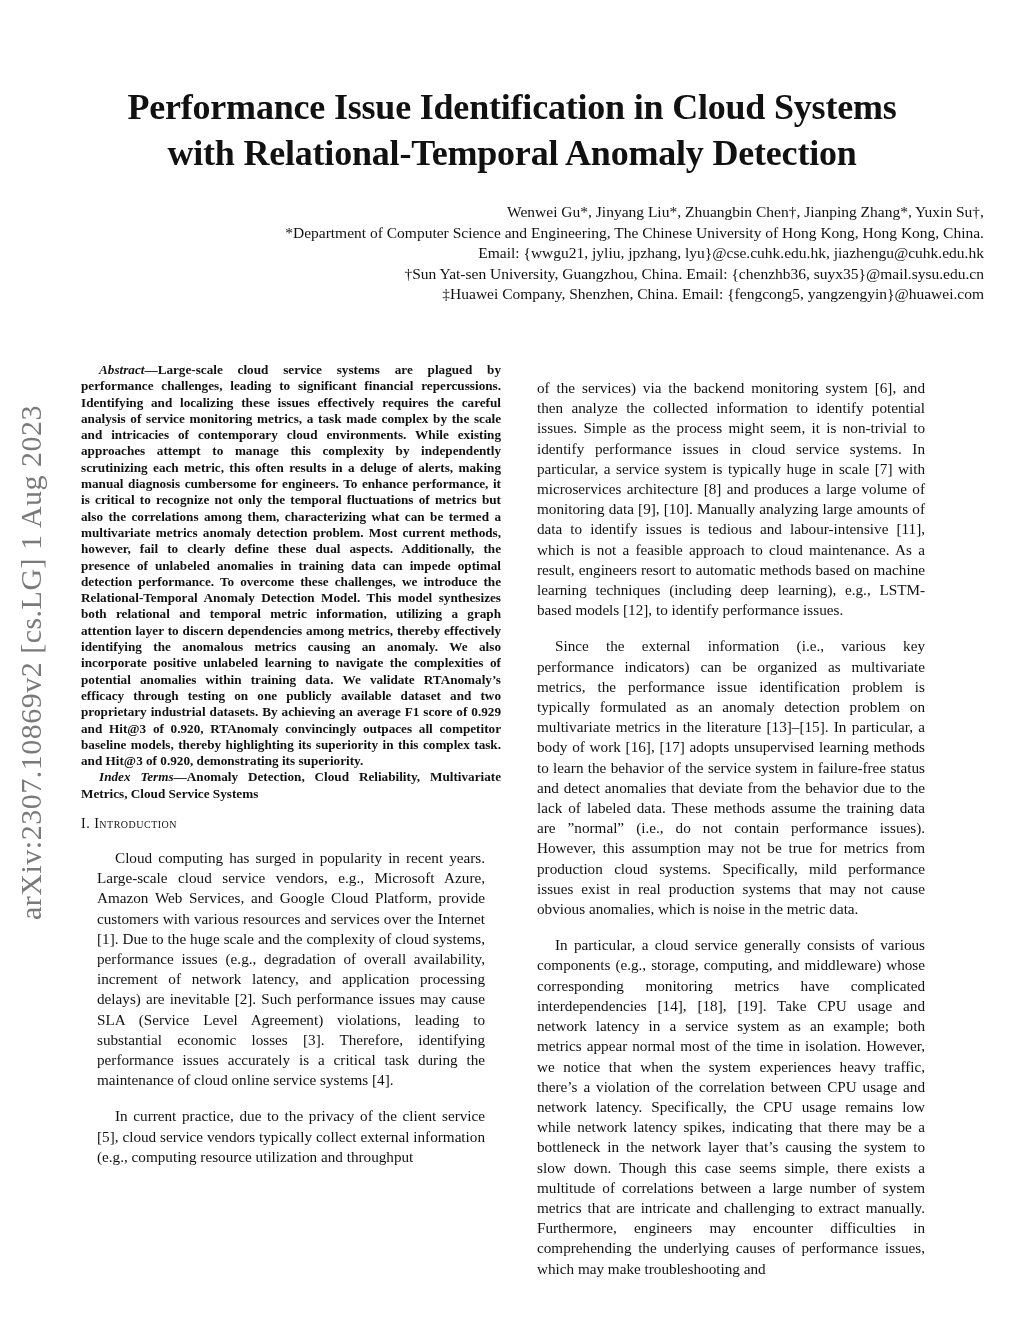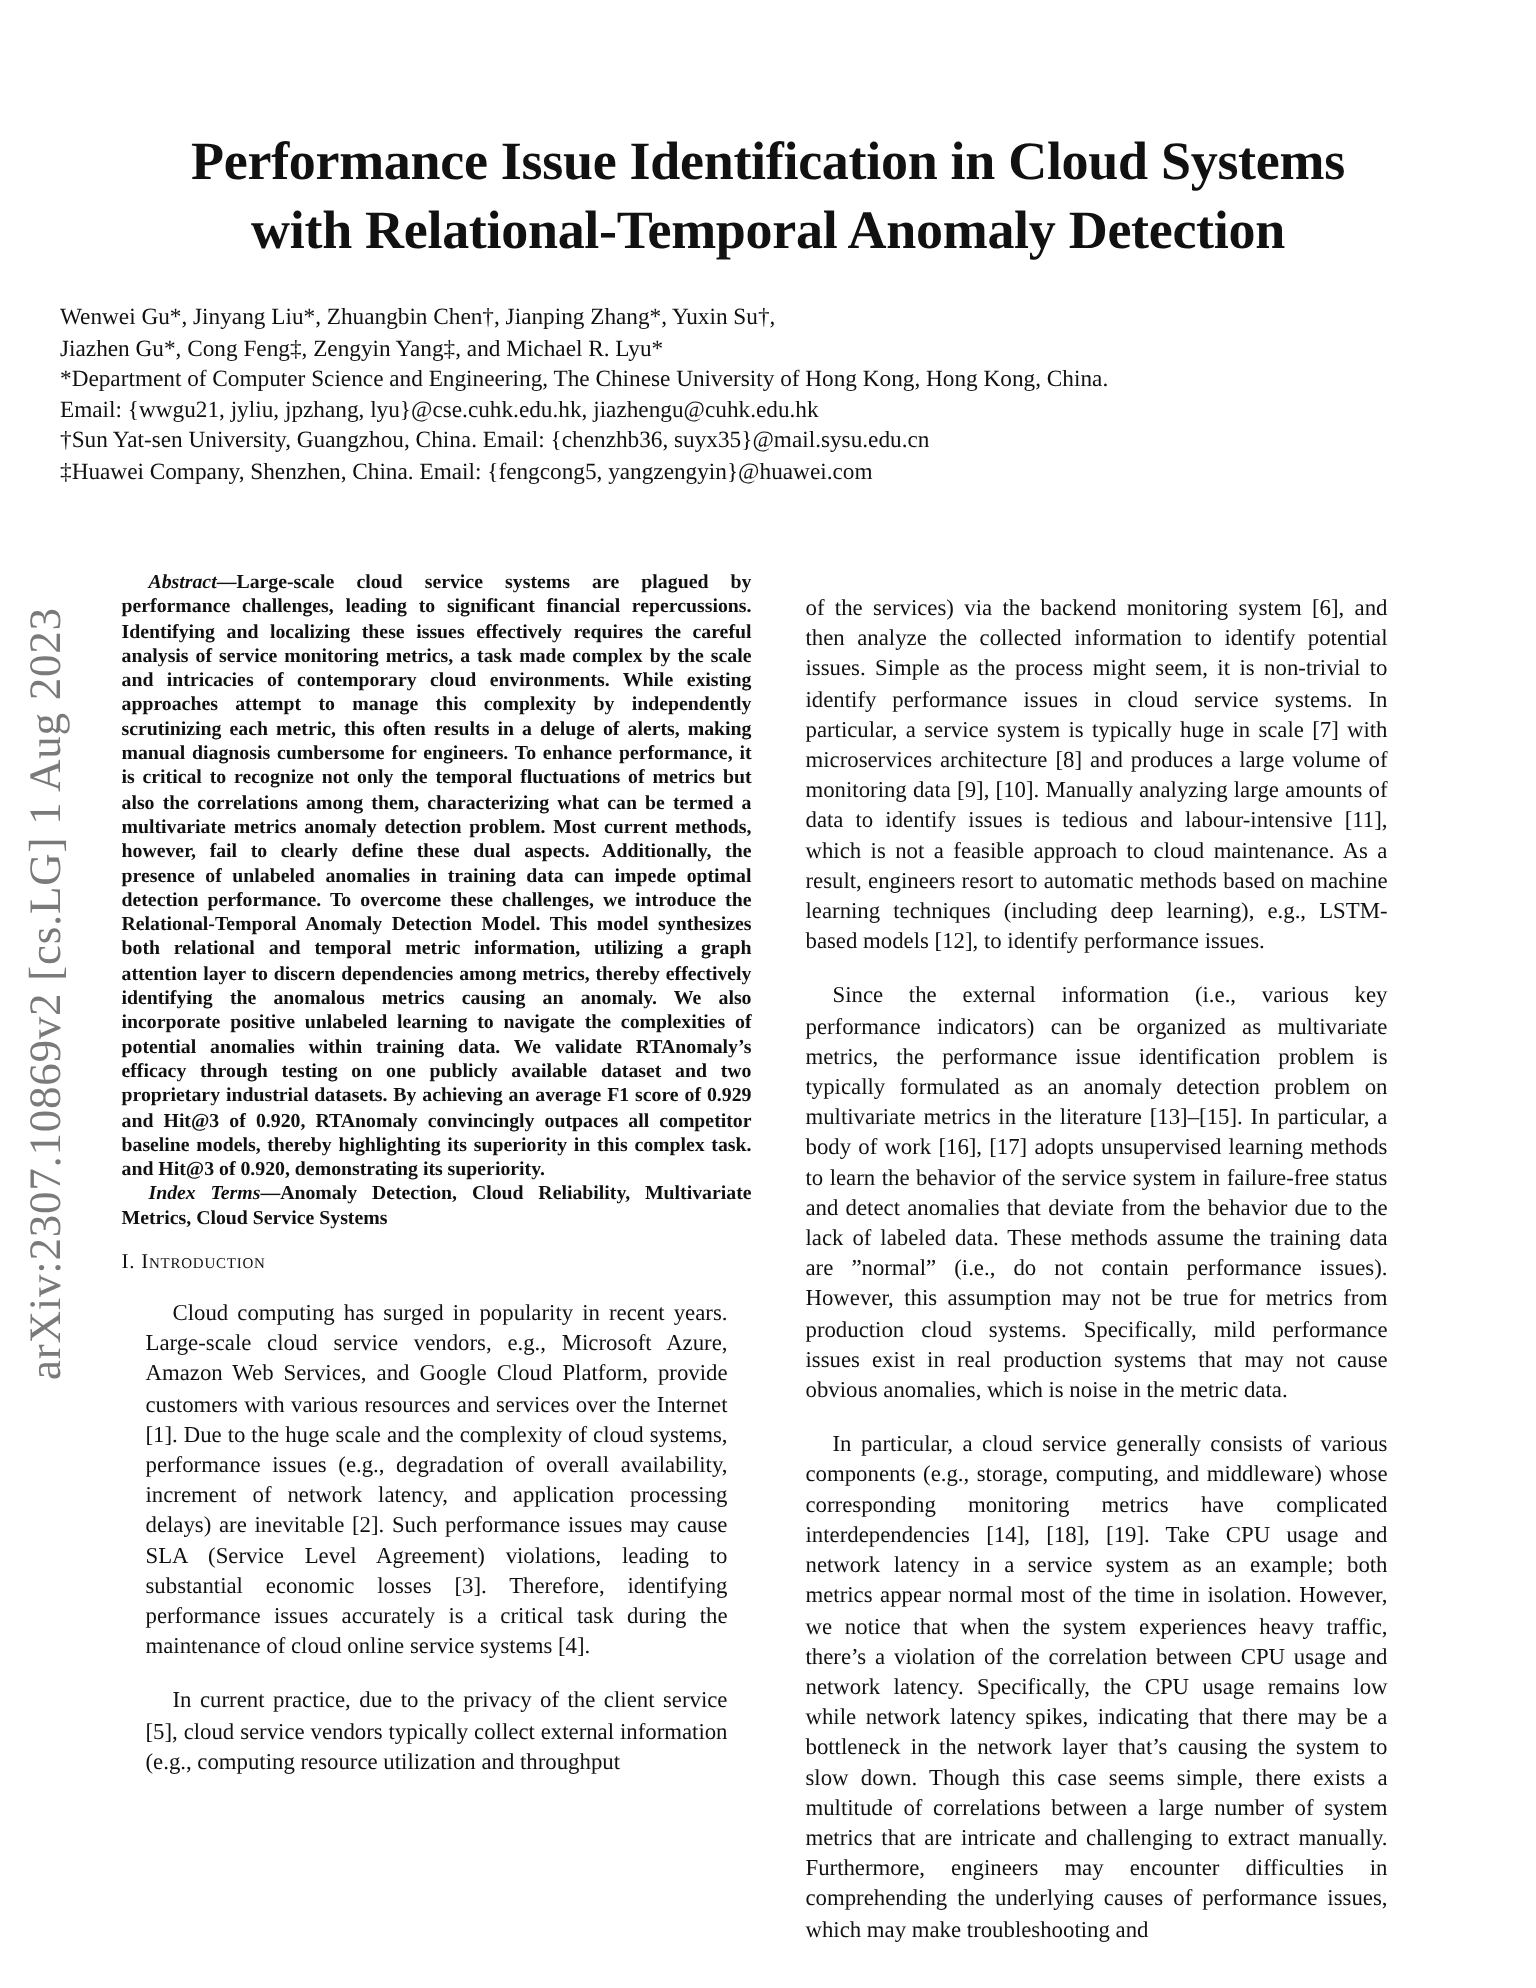--- a/index.html
+++ b/index.html
@@ -1,45 +1,44 @@
 <!DOCTYPE html>
 <html><head>
 <meta charset="utf-8">
 <style>
   html, body { margin: 0; padding: 0; background: #ffffff; }
   body { width: 1024px; height: 1325px; position: relative; overflow: hidden;
          font-family: "Liberation Serif", "DejaVu Serif", serif; color: #111; }
   .title { position: absolute; left: 60px; top: 84px; width: 904px; text-align: center;
            font-size: 36px; line-height: 46px; font-weight: bold; margin: 0; letter-spacing: -0.2px; }
-  .authors { position: absolute; left: 40px; top: 202px; width: 944px; text-align: left;
+  .authors { position: absolute; left: 40px; top: 202px; width: 944px; text-align: right;
              font-size: 15.5px; line-height: 20.5px; }
   .authors div { white-space: nowrap; }
   .arxiv { position: absolute; left: 14px; top: 920px; transform-origin: 0 0; transform: rotate(-90deg);
            font-size: 30px; color: #7a7a7a; white-space: nowrap; letter-spacing: 0.5px; }
-  .col { position: absolute; top: 380px; width: 420px; text-align: justify; }
+  .col { position: absolute; top: 362px; width: 420px; text-align: justify; }
   .col-left { left: 81px; }
   .col-right { left: 521px; }
   .abstract { font-weight: bold; font-size: 13.2px; line-height: 16.3px; margin: 0 0 0 0; text-indent: 18px; }
   .abstract i, .index-terms i { font-weight: bold; font-style: italic; }
   .index-terms { font-weight: bold; font-size: 13.2px; line-height: 16.3px; margin: 0; text-indent: 18px; }
   .sec-head { text-align: left; font-size: 14px; margin: 14px 0 6px 0; letter-spacing: 0.5px; font-variant: small-caps; }
   .body-p { font-size: 15.2px; line-height: 20.2px; margin: 16px; text-indent: 18px; }
   .body-p.noindent { text-indent: 0; }
 </style>
 </head>
 <body>
 
 <h1 class="title">
   <div>Performance Issue Identification in Cloud Systems</div>
   <div>with Relational-Temporal Anomaly Detection</div>
 </h1>
 
 <div class="authors">
   <div>Wenwei Gu*, Jinyang Liu*, Zhuangbin Chen†, Jianping Zhang*, Yuxin Su†,</div>
-  <div>Jiazhen Gu*, Cong Feng‡, Zengyin Yang‡, and Michael R. Lyu*</div>
   <div>*Department of Computer Science and Engineering, The Chinese University of Hong Kong, Hong Kong, China.</div>
   <div>Email: {wwgu21, jyliu, jpzhang, lyu}@cse.cuhk.edu.hk, jiazhengu@cuhk.edu.hk</div>
   <div>†Sun Yat-sen University, Guangzhou, China. Email: {chenzhb36, suyx35}@mail.sysu.edu.cn</div>
   <div>‡Huawei Company, Shenzhen, China. Email: {fengcong5, yangzengyin}@huawei.com</div>
 </div>
 
 <div class="arxiv">arXiv:2307.10869v2  [cs.LG]  1 Aug 2023</div>
 
 <div class="col col-left">
   <p class="abstract"><i>Abstract</i><span>—Large-scale cloud service systems are plagued by performance challenges, leading to significant financial repercussions. Identifying and localizing these issues effectively requires the careful analysis of service monitoring metrics, a task made complex by the scale and intricacies of contemporary cloud environments. While existing approaches attempt to manage this complexity by independently scrutinizing each metric, this often results in a deluge of alerts, making manual diagnosis cumbersome for engineers. To enhance performance, it is critical to recognize not only the temporal fluctuations of metrics but also the correlations among them, characterizing what can be termed a multivariate metrics anomaly detection problem. Most current methods, however, fail to clearly define these dual aspects. Additionally, the presence of unlabeled anomalies in training data can impede optimal detection performance. To overcome these challenges, we introduce the Relational-Temporal Anomaly Detection Model. This model synthesizes both relational and temporal metric information, utilizing a graph attention layer to discern dependencies among metrics, thereby effectively identifying the anomalous metrics causing an anomaly. We also incorporate positive unlabeled learning to navigate the complexities of potential anomalies within training data. We validate RTAnomaly’s efficacy through testing on one publicly available dataset and two proprietary industrial datasets. By achieving an average F1 score of 0.929 and Hit@3 of 0.920, RTAnomaly convincingly outpaces all competitor baseline models, thereby highlighting its superiority in this complex task. and Hit@3 of 0.920, demonstrating its superiority.</span></p>

